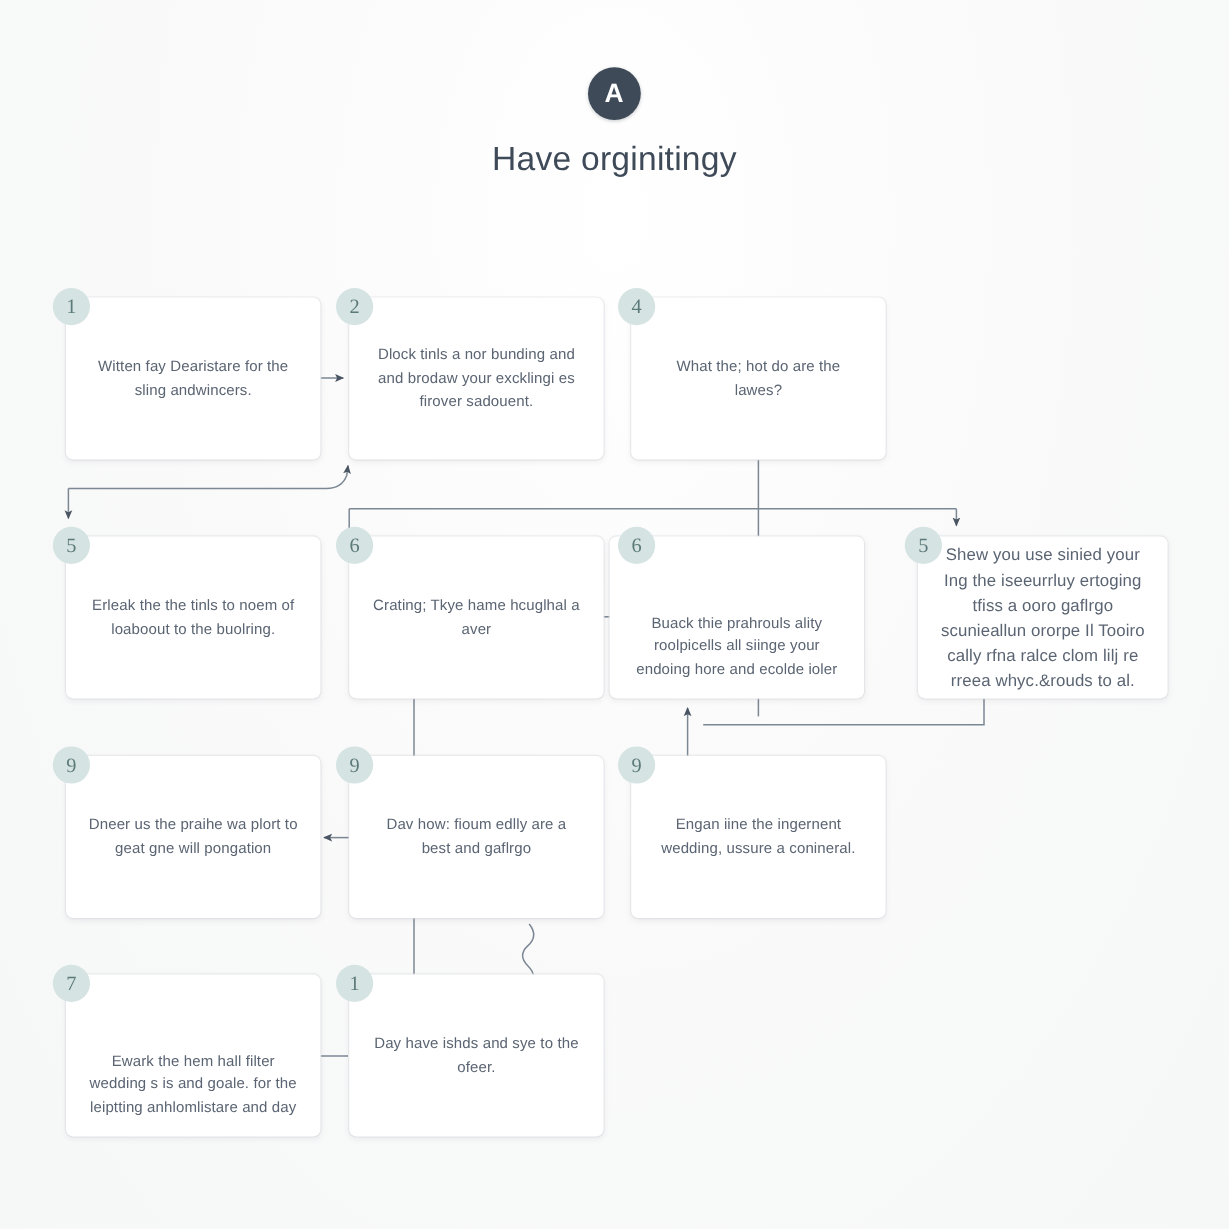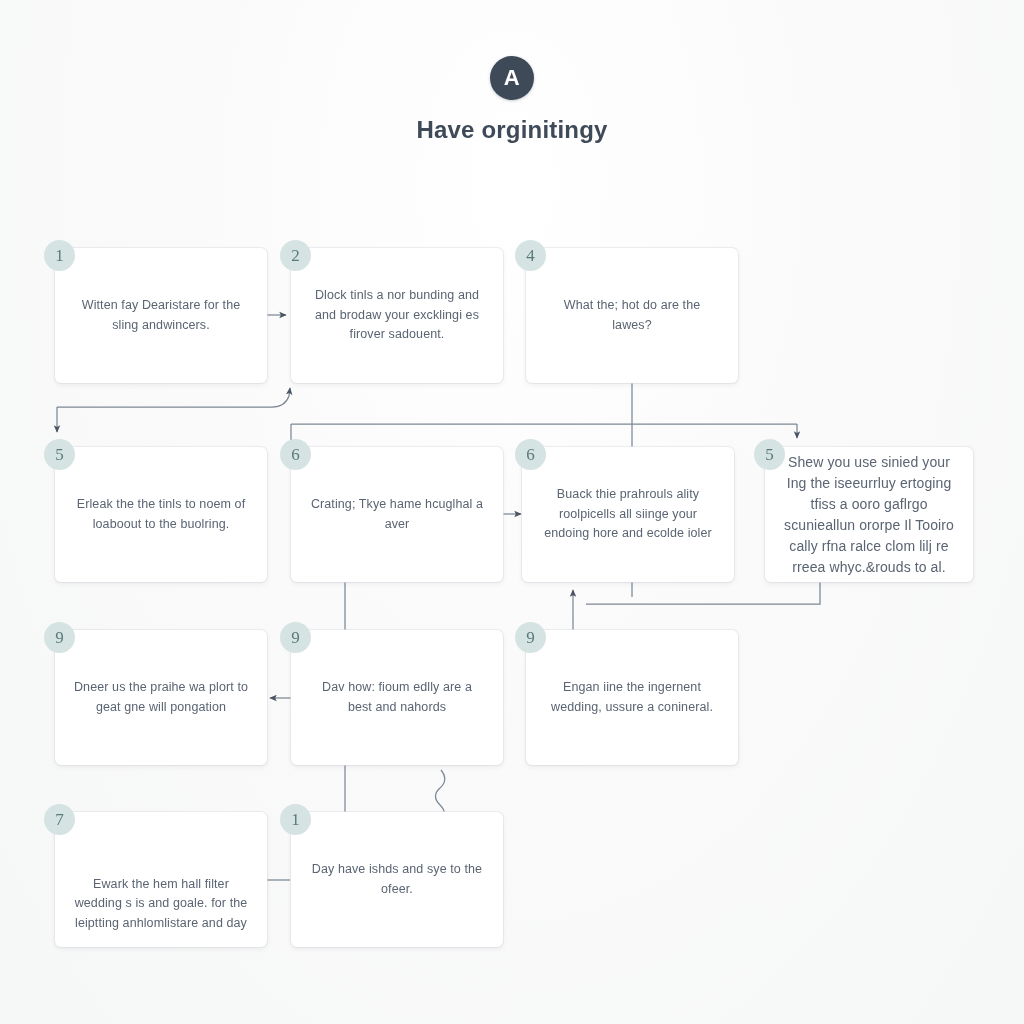--- a/index.html
+++ b/index.html
@@ -37,22 +37,22 @@
     color: #ffffff;
     font-size: 22px;
     font-weight: bold;
     line-height: 44px;
     text-align: center;
     margin: 0 auto 14px auto;
     letter-spacing: 0.5px;
     box-shadow: 0 1px 3px rgba(40,50,65,0.25);
   }
   .title {
-    font-size: 24px;
-    font-weight: bold;
+    font-size: 28px;
+    font-weight: normal;
     color: #3f4a59;
     line-height: 1.33;
     letter-spacing: 0.2px;
     max-width: 560px;
     margin: 0 auto;
   }
   .title .line2 { display: block; }
 
   
   #connectors {
@@ -152,34 +152,34 @@
       </div>
       <div class="step-badge" style="left: 515px; top: 240px;">4</div>
       <div class="card" style="left: 55px; top: 447px; width: 212px; height: 135px;">
         <div class="card-text">Erleak the the tinls to noem of loaboout to the buolring.</div>
       </div>
       <div class="step-badge" style="left: 44px; top: 439px;">5</div>
       <div class="card" style="left: 291px; top: 447px; width: 212px; height: 135px; justify-content: center;">
         <div class="card-text">Crating; Tkye hame hcuglhal a aver</div>
       </div>
       <div class="step-badge" style="left: 280px; top: 439px;">6</div>
-      <div class="card" style="left: 522px; top: 447px; width: 212px; height: 135px;">
+      <div class="card" style="left: 508px; top: 447px; width: 212px; height: 135px; align-items: flex-end;">
         <div class="card-text">Buack thie prahrouls ality roolpicells all siinge your endoing hore and ecolde ioler</div>
       </div>
       <div class="step-badge" style="left: 515px; top: 439px;">6</div>
       <div class="card" style="left: 765px; top: 447px; width: 208px; height: 135px;">
         <div class="card-text small">Shew you use sinied your Ing the iseeurrluy ertoging tfiss a ooro gaflrgo scunieallun ororpe Il Tooiro cally rfna ralce clom lilj re rreea whyc.&amp;rouds to al.</div>
       </div>
       <div class="step-badge" style="left: 754px; top: 439px;">5</div>
       <div class="card" style="left: 55px; top: 630px; width: 212px; height: 135px;">
         <div class="card-text">Dneer us the praihe wa plort to geat gne will pongation</div>
       </div>
       <div class="step-badge" style="left: 44px; top: 622px;">9</div>
       <div class="card" style="left: 291px; top: 630px; width: 212px; height: 135px;">
-        <div class="card-text">Dav how: fioum edlly are a best and nahords</div>
+        <div class="card-text">Dav how: fioum edlly are a best and gaflrgo</div>
       </div>
       <div class="step-badge" style="left: 280px; top: 622px;">9</div>
       <div class="card" style="left: 526px; top: 630px; width: 212px; height: 135px;">
         <div class="card-text">Engan iine the ingernent wedding, ussure a conineral.</div>
       </div>
       <div class="step-badge" style="left: 515px; top: 622px;">9</div>
       <div class="card" style="left: 55px; top: 812px; width: 212px; height: 135px; align-items: flex-end;">
         <div class="card-text">Ewark the hem hall filter wedding s is and goale. for the leiptting anhlomlistare and day</div>
       </div>
       <div class="step-badge" style="left: 44px; top: 804px;">7</div>

